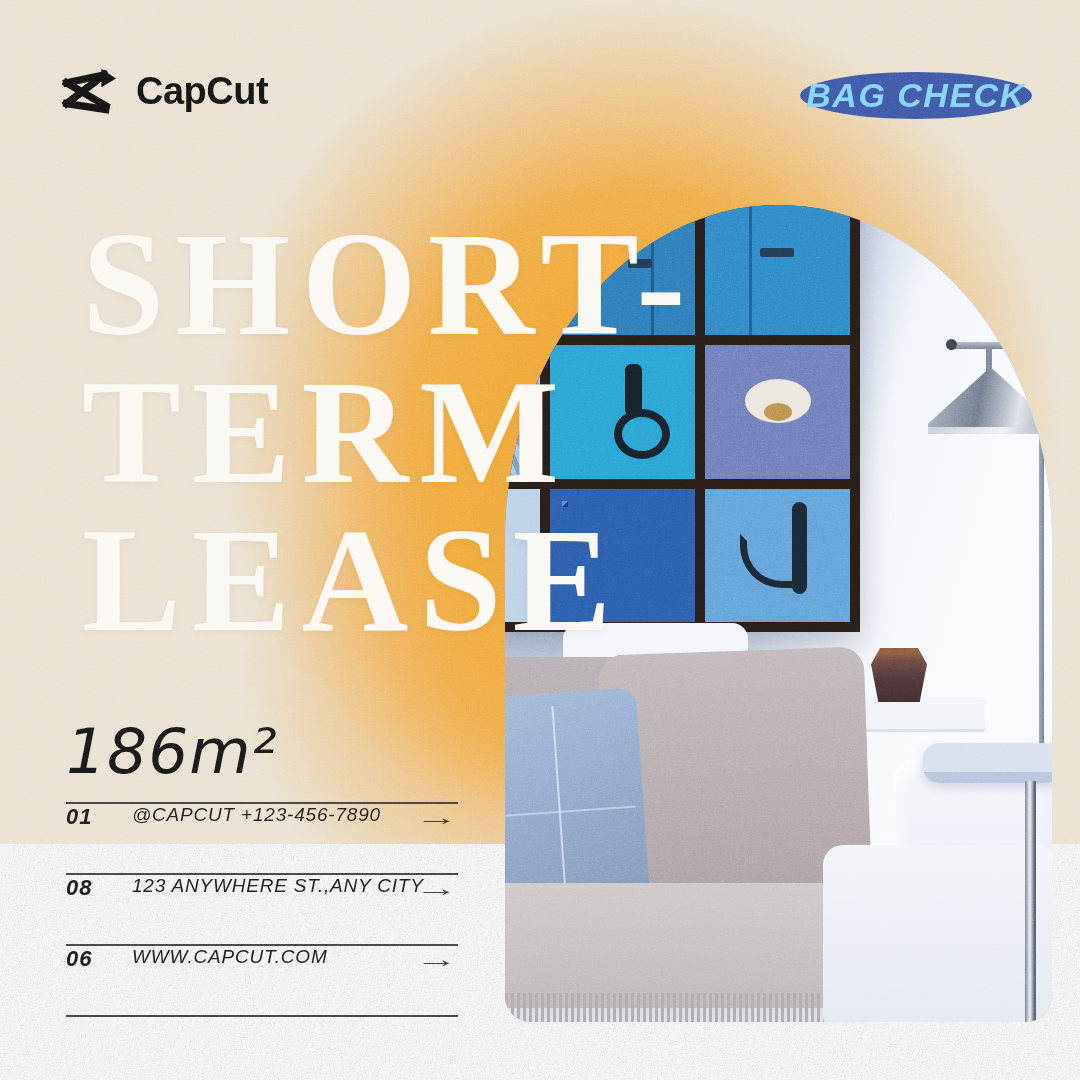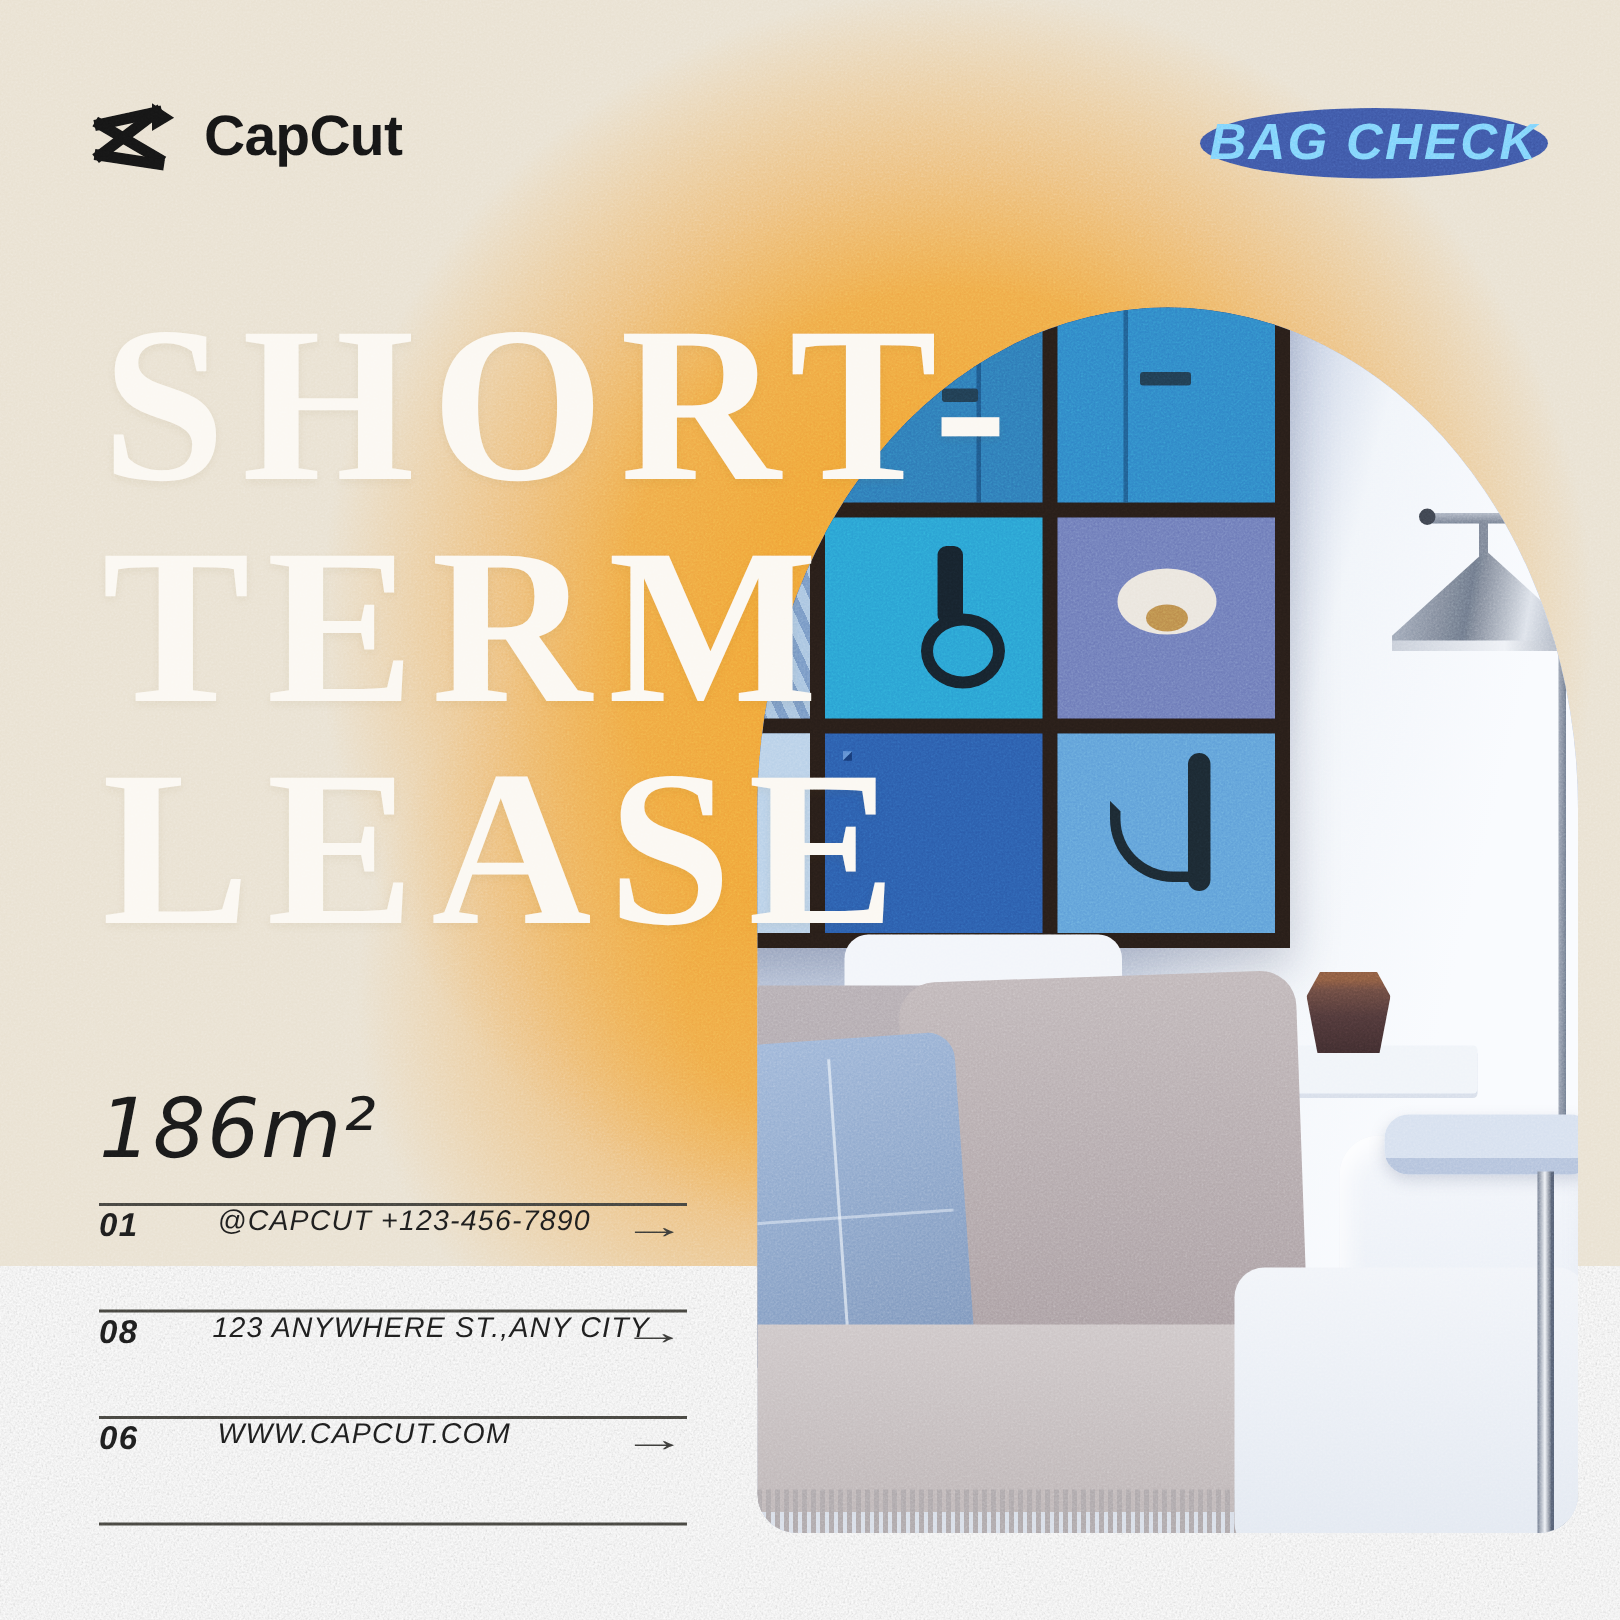--- a/index.html
+++ b/index.html
@@ -88,34 +88,34 @@
   .logo{position:absolute;left:60px;top:66px;z-index:5;display:flex;align-items:center;gap:14px;}
   .logo-icon{width:62px;height:50px;}
   .brand{font-size:38px;font-weight:bold;letter-spacing:-.5px;color:#151515;}
   .badge{position:absolute;left:800px;top:72px;width:232px;height:47px;z-index:5;
          background:var(--badge_blue,#3d56a5);border-radius:50%;
          display:flex;align-items:center;justify-content:center;}
   .badge span{color:#7dd3fc;font-size:34px;font-style:italic;font-weight:bold;letter-spacing:1.5px;
          font-family:"Liberation Sans",sans-serif;}
 
   
-  .title{position:absolute;left:68px;top:196px;z-index:4;margin:0;
+  .title{position:absolute;left:68px;top:196px;z-index:4;margin:14px;
          font-family:"Liberation Serif",serif;font-weight:bold;font-size:148px;line-height:148px;
          letter-spacing:11px;color:var(--title_white,#fbf8f2);
          text-shadow:0 2px 6px rgba(120,90,30,.08);}
   .title span{display:block;}
 
   
   .info{position:absolute;left:66px;top:714px;width:392px;z-index:5;}
-  .area{font-family:"DejaVu Sans",sans-serif;font-style:italic;font-size:55px;line-height:76px;
+  .area{font-family:"DejaVu Sans",sans-serif;font-style:italic;font-size:63px;line-height:76px;
         letter-spacing:1px;color:#191919;}
   .rows{margin-top:12px;border-top:2px solid var(--rule,#45443f);}
   .row{display:flex;align-items:flex-start;height:69px;border-bottom:2px solid var(--rule,#45443f);}
   .row .num{width:66px;font-size:22px;font-style:italic;font-weight:bold;letter-spacing:1px;}
-  .row .label{flex:1;font-size:19px;font-style:italic;font-weight:500;letter-spacing:.8px;white-space:nowrap;margin-left:13px;}
+  .row .label{flex:1;font-size:19px;font-style:italic;font-weight:500;letter-spacing:.8px;white-space:nowrap;}
   .row .arrow{width:26px;text-align:right;font-size:23px;color:#3a3a38;
         transform:scaleX(1.9);transform-origin:right center;font-style:normal;}
 
   
   .grain{position:absolute;inset:0;z-index:20;pointer-events:none;opacity:.4;mix-blend-mode:overlay;}
 </style>
 </head>
 <body>
 
 <div class="canvas">

